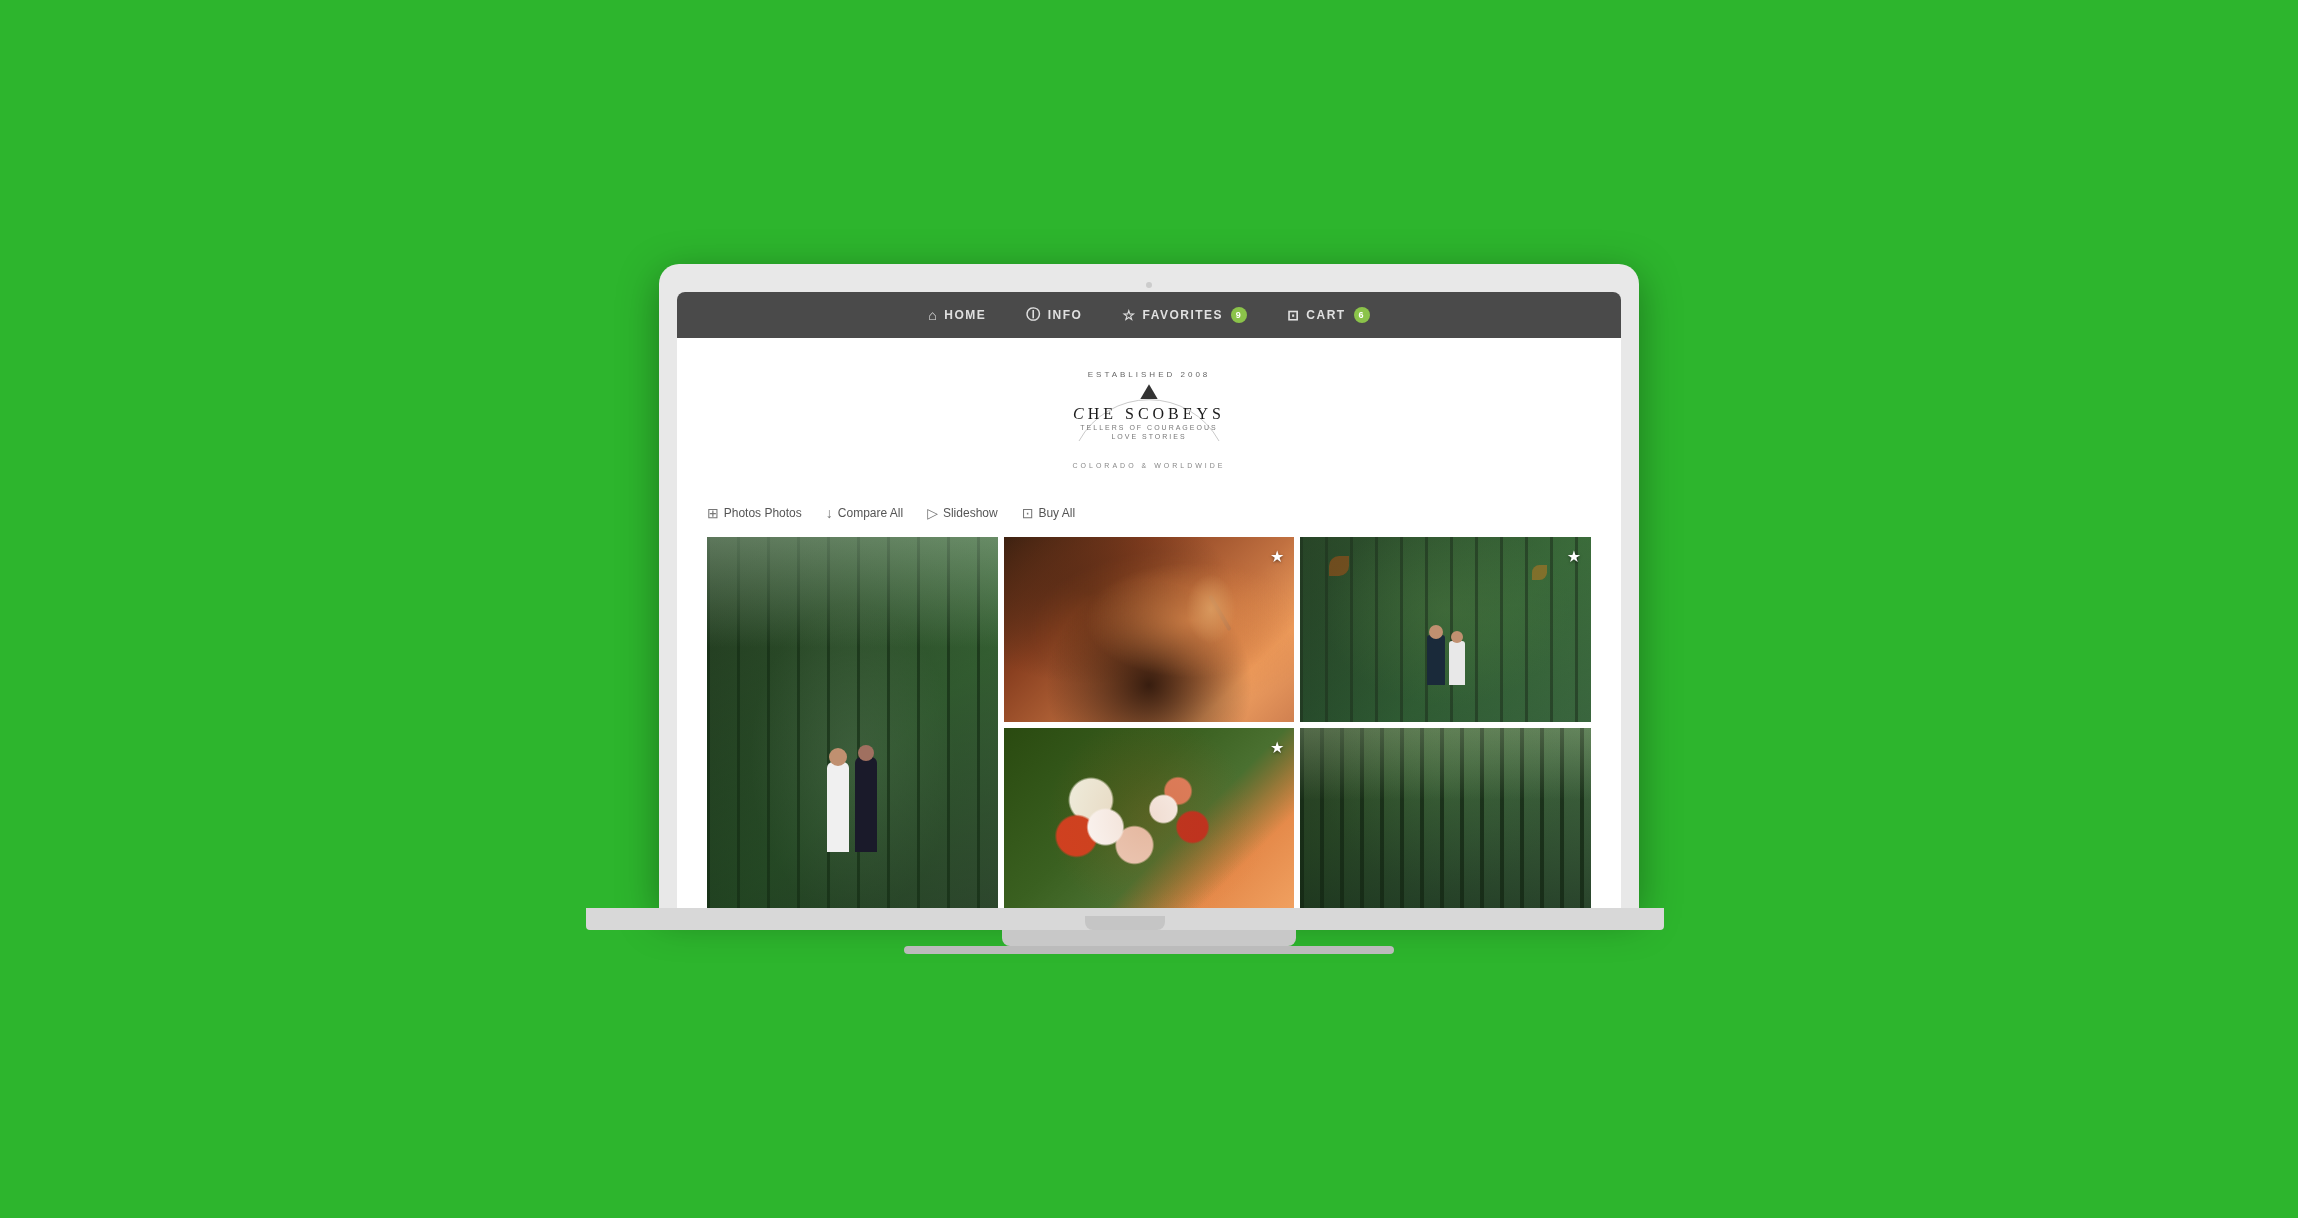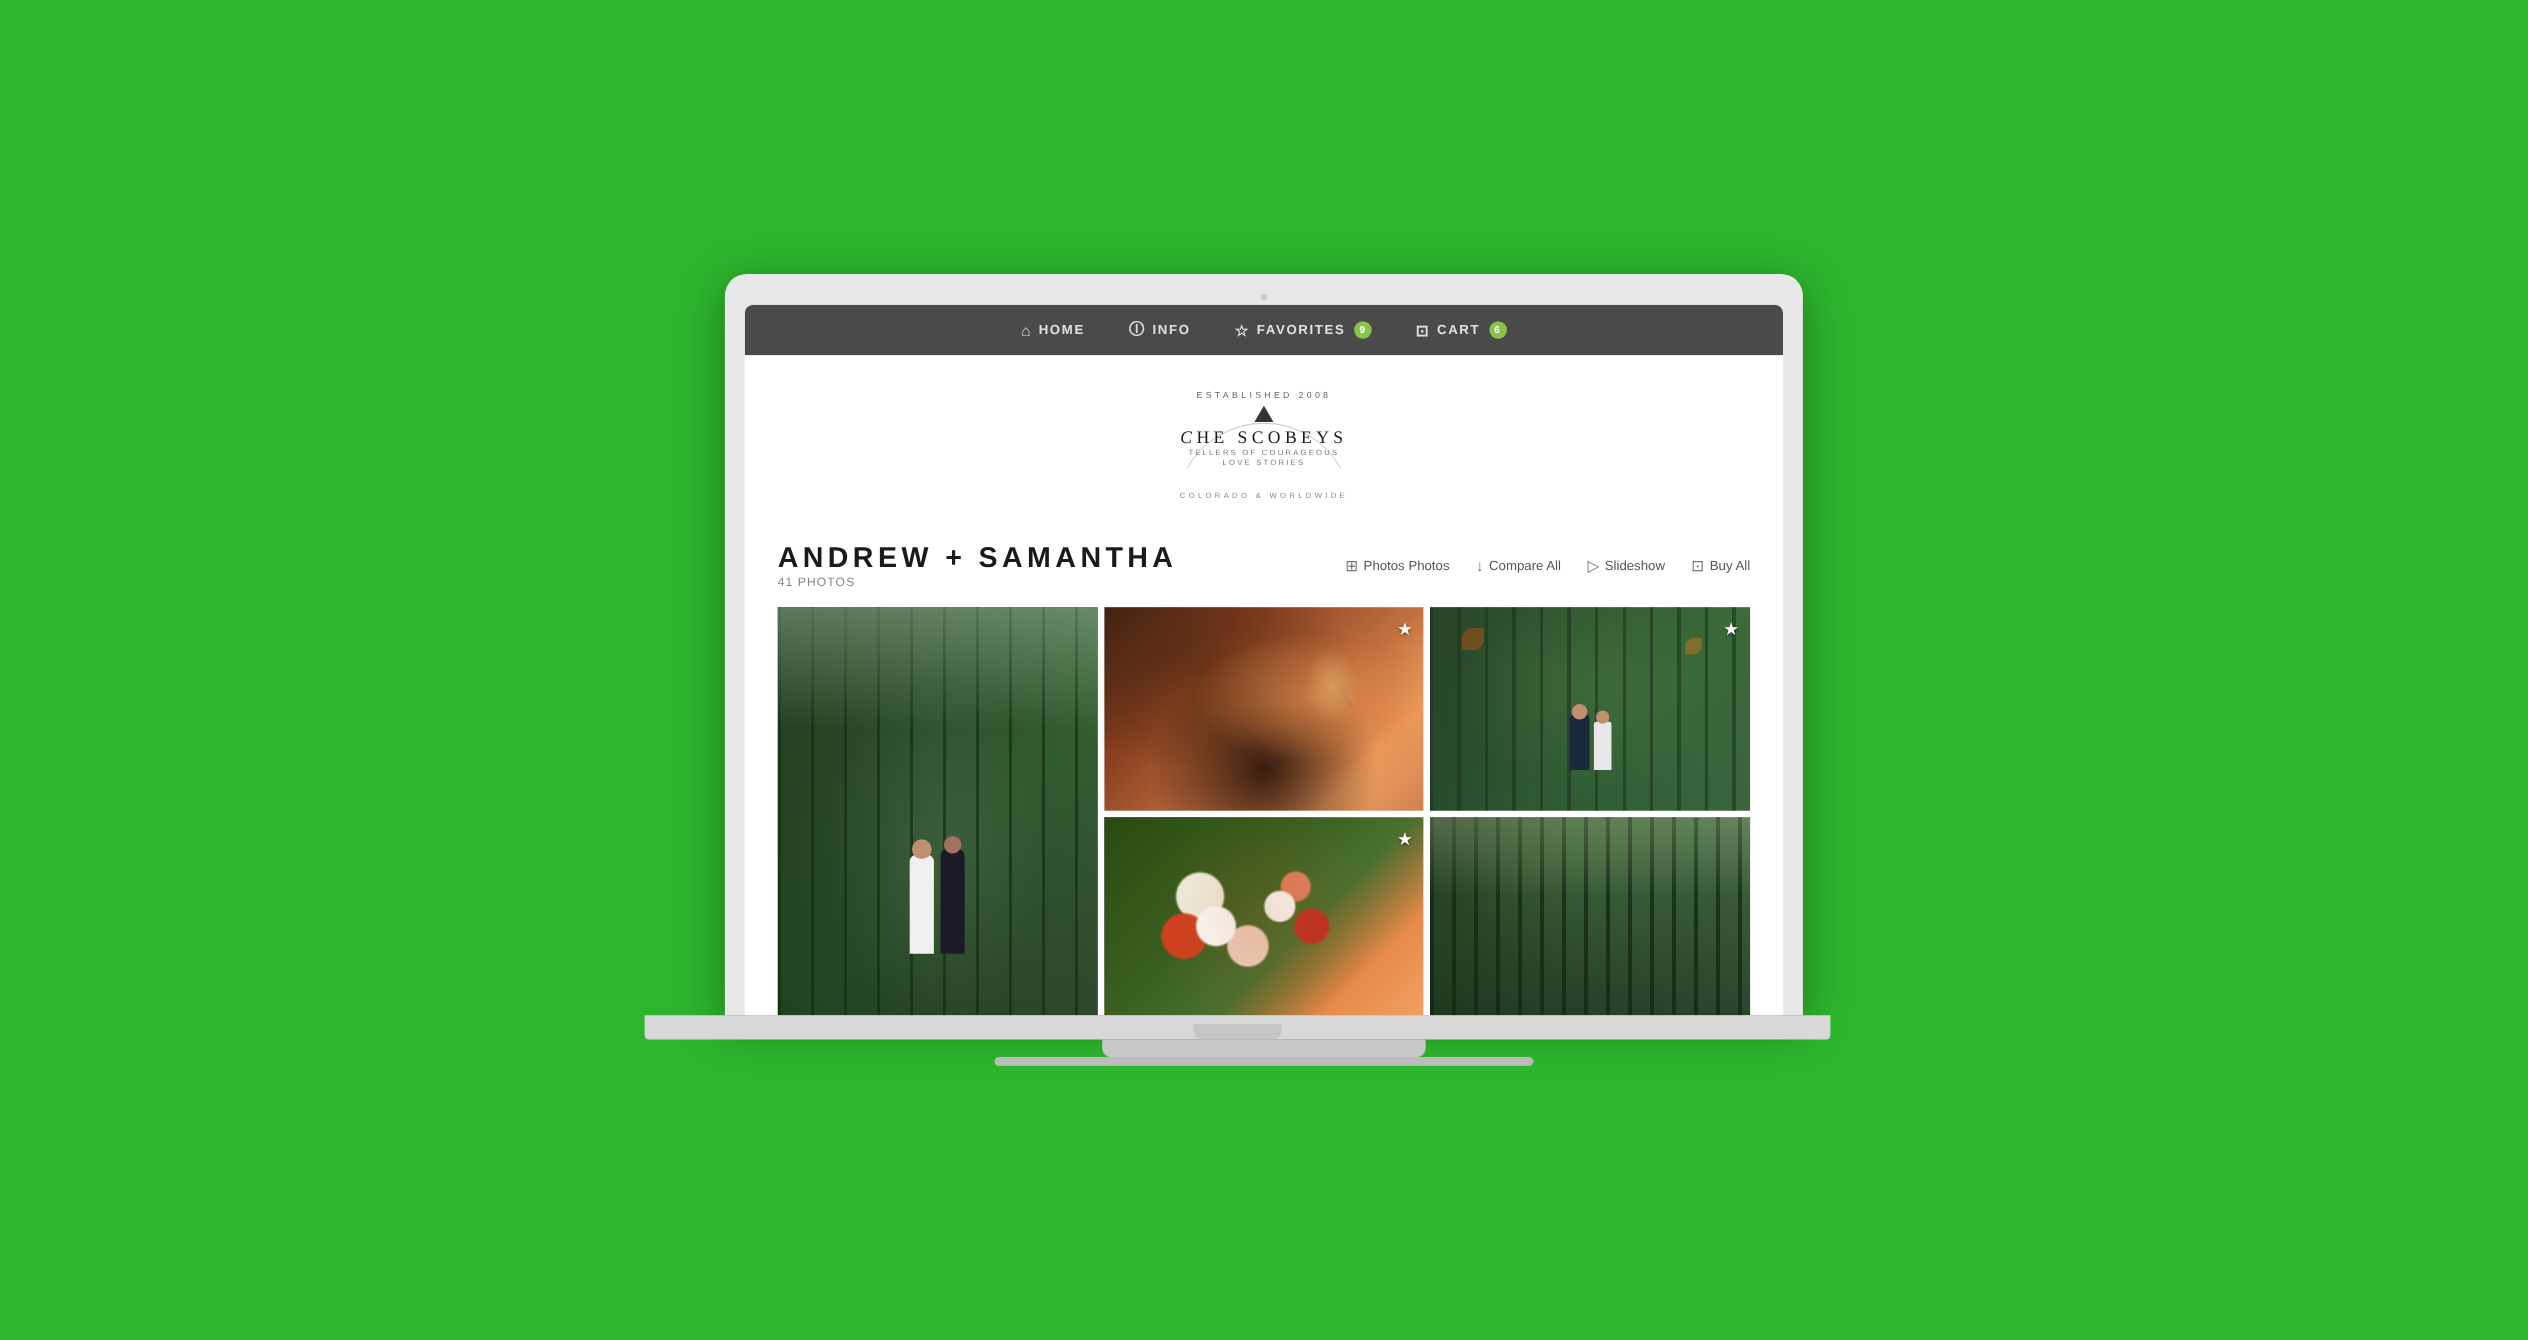--- a/index.html
+++ b/index.html
@@ -448,24 +448,20 @@
               <div style="font-size:7px; letter-spacing:2px; color:#777; text-transform:uppercase; line-height:1.4;">TELLERS OF COURAGEOUS</div>
               <div style="font-size:7px; letter-spacing:2px; color:#777; text-transform:uppercase;">LOVE STORIES</div>
             </div>
           </div>
           <div style="font-size:7px; letter-spacing:3px; color:#888; text-transform:uppercase; margin-top:2px; text-align:center;">COLORADO &amp; WORLDWIDE</div>
         </div>
       </div>
 
       <div class="gallery-section">
         <div class="gallery-header">
-          <div class="gallery-title-block">
-            <div class="gallery-title">ANDREW + SAMANTHA</div>
-            <div class="gallery-count">41 PHOTOS</div>
-          </div>
           <div class="gallery-actions">
             <div class="gallery-action">
               <span class="gallery-action-icon">⊞</span>
               <span>Photos Photos</span>
             </div>
             <div class="gallery-action">
               <span class="gallery-action-icon">↓</span>
               <span>Compare All</span>
             </div>
             <div class="gallery-action">

